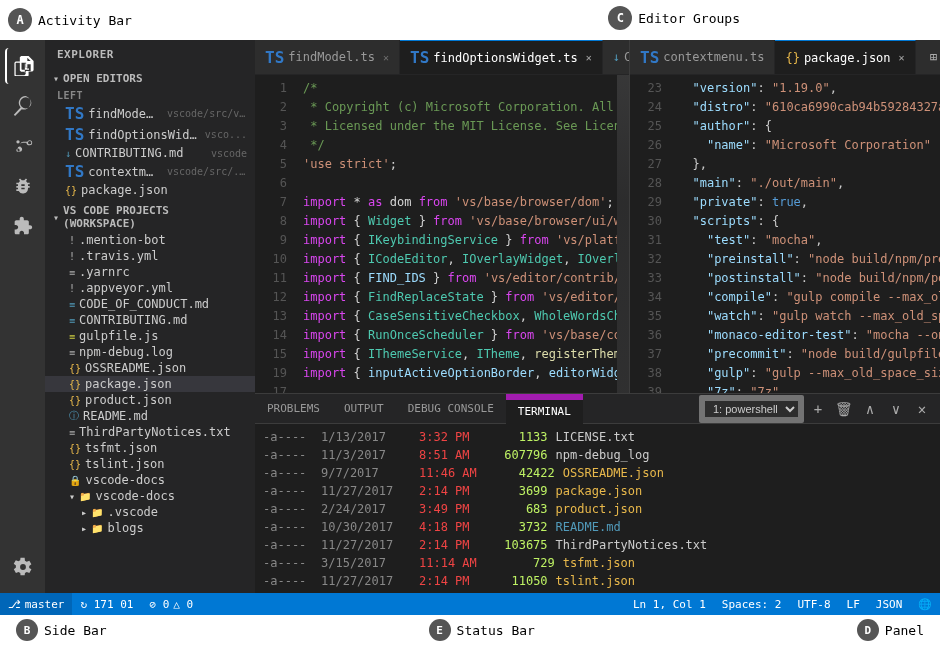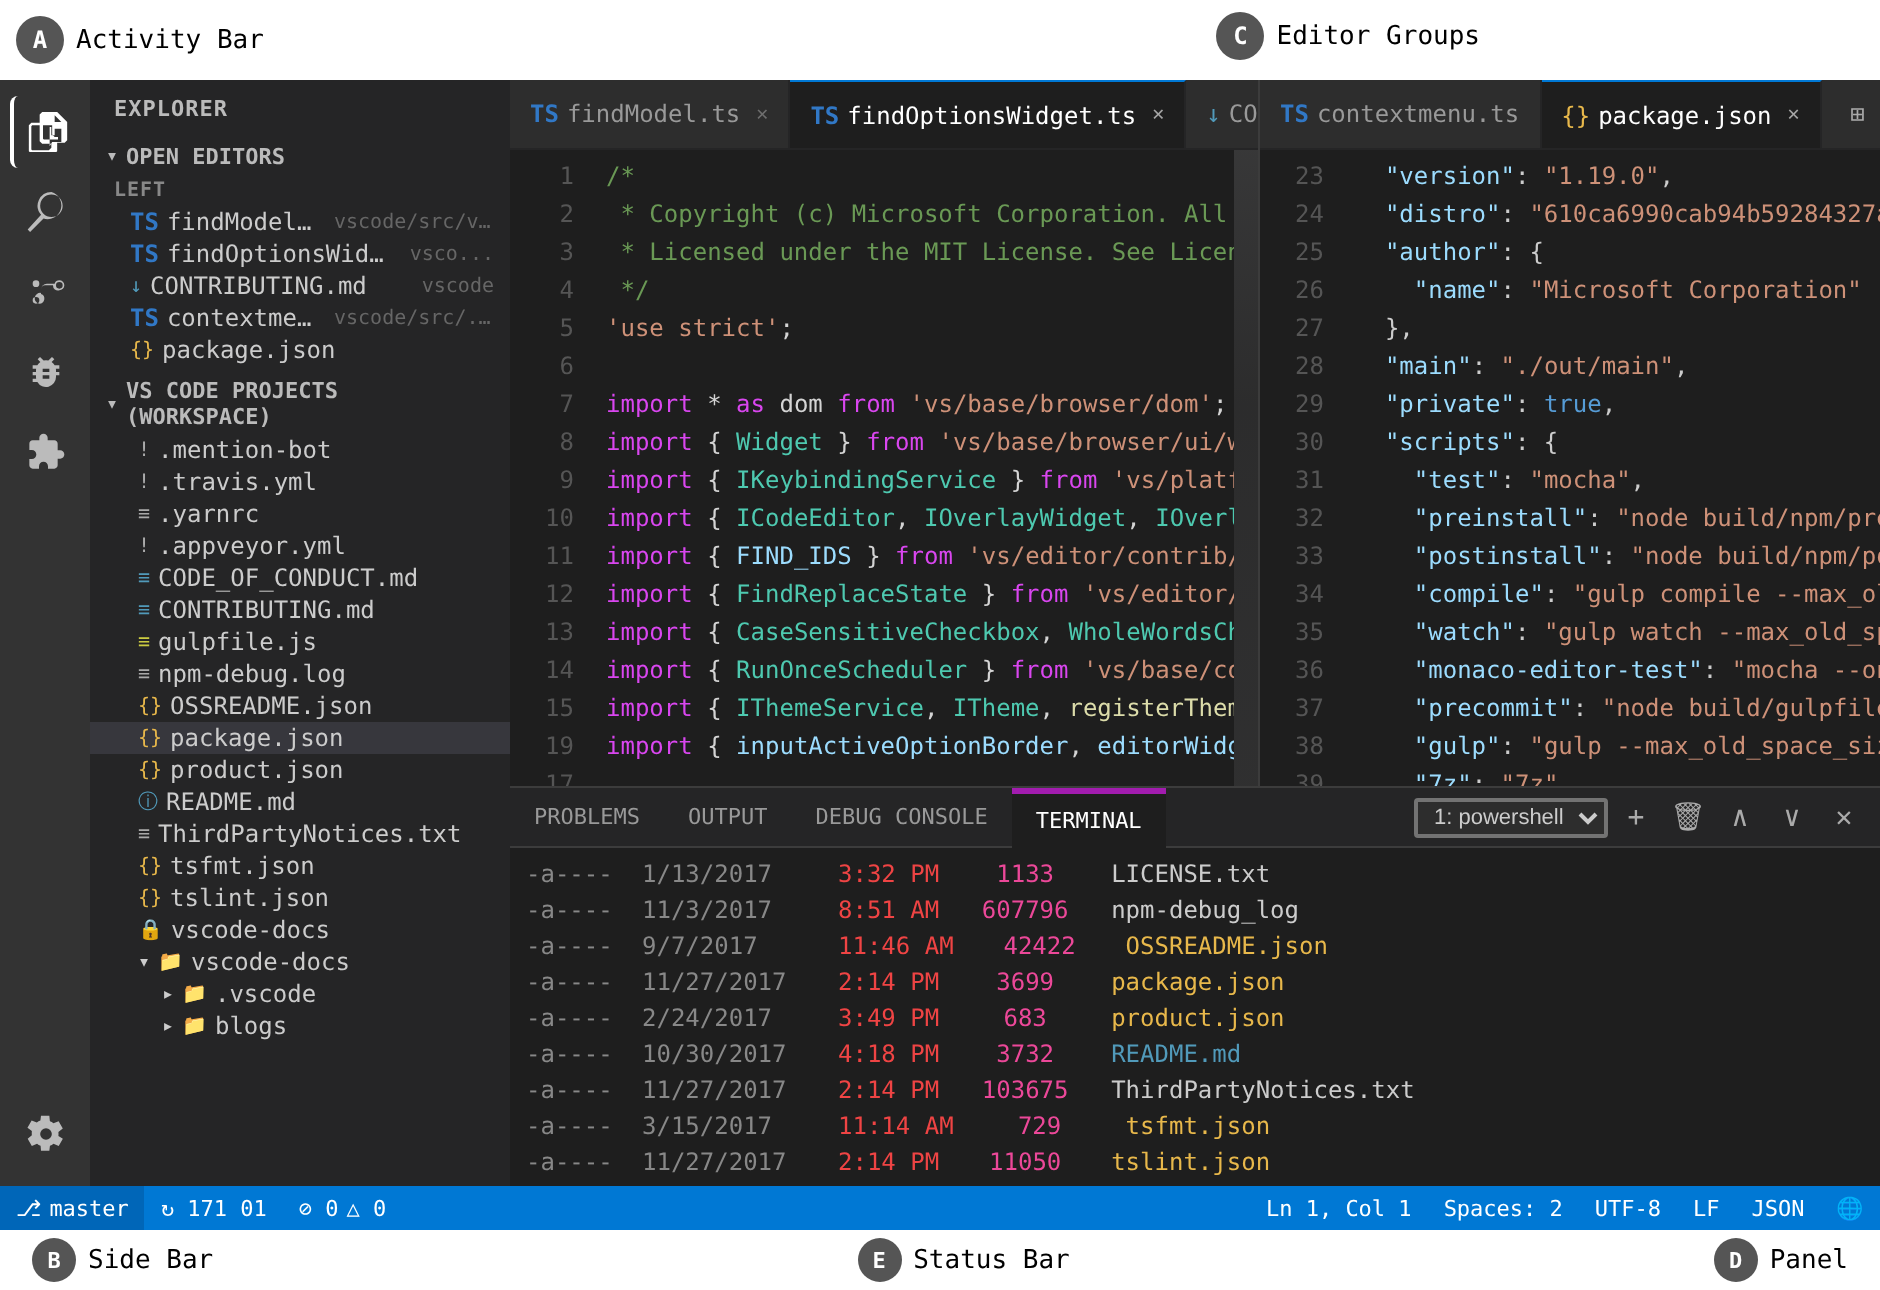--- a/index.html
+++ b/index.html
@@ -30,21 +30,21 @@
     .section-header { padding: 3px 8px; font-size: 11px; font-weight: 700; color: #bbb; text-transform: uppercase; display: flex; align-items: center; gap: 4px; cursor: pointer; }
     .chevron { font-size: 10px; }
 
     .subsection-label { padding: 2px 12px; font-size: 10px; font-weight: 700; color: #888; letter-spacing: 0.5px; }
     .file-item { padding: 1px 8px 1px 20px; font-size: 12px; color: #ccc; cursor: pointer; display: flex; align-items: center; gap: 4px; white-space: nowrap; overflow: hidden; text-overflow: ellipsis; }
     .file-item.selected { background: #37373d; }
     .file-icon { font-size: 10px; flex-shrink: 0; }
     .file-label { overflow: hidden; text-overflow: ellipsis; white-space: nowrap; flex: 1; }
     .file-desc { color: #666; font-size: 10px; margin-left: 4px; flex-shrink: 0; overflow: hidden; text-overflow: ellipsis; max-width: 80px; }
 
-    .ts-icon { color: #3178c6; font-size: 12px; font-weight: bold; }
+    .ts-icon { color: #3178c6; font-size: 16px; font-weight: bold; }
     .json-icon { color: #e8b84b; }
     .md-icon { color: #519aba; }
     .js-icon { color: #cbcb41; }
     .txt-icon { color: #aaa; }
     .dot-icon { color: #aaa; }
     .folder-icon { color: #dcb67a; }
     .lock-icon { color: #aaa; }
 
     .workspace-section { padding: 2px 8px; font-size: 11px; font-weight: 700; color: #bbb; text-transform: uppercase; display: flex; align-items: center; gap: 4px; cursor: pointer; margin-top: 4px; }
 
@@ -73,35 +73,35 @@
     .c-func { color: #dcdcaa; }
     .c-var { color: #9cdcfe; text-align: center; }
 
     
     .editor-group-right { width: 310px; flex-shrink: 0; display: flex; flex-direction: column; overflow: hidden; }
 
     
     .panel { height: 200px; background: #1e1e1e; display: flex; flex-direction: column; border-top: 1px solid #3c3c3c; flex-shrink: 0; }
     .panel-tabs { display: flex; align-items: center; background: #252526; height: 30px; border-bottom: 1px solid #3c3c3c; }
     .panel-tab { padding: 0 12px; height: 30px; display: flex; align-items: center; font-size: 11px; color: #999; cursor: pointer; text-transform: uppercase; }
-    .panel-tab.active { color: #fff; border-top: 3px solid #a21caf; background: #1e1e1e; }
+    .panel-tab.active { color: #fff; border-top: 6px solid #a21caf; background: #1e1e1e; }
     .panel-actions { margin-left: auto; display: flex; align-items: center; gap: 2px; padding: 0 6px; }
     .panel-action-btn { width: 24px; height: 24px; display: flex; align-items: center; justify-content: center; color: #aaa; cursor: pointer; border-radius: 3px; font-size: 14px; }
     .panel-content { flex: 1; overflow-y: auto; padding: 4px 8px; font-family: Consolas, monospace; font-size: 12px; }
     .panel-content::-webkit-scrollbar { width: 4px; }
     .panel-content::-webkit-scrollbar-thumb { background: #555; }
     .terminal-line { display: flex; gap: 8px; line-height: 18px; color: #ccc; white-space: nowrap; }
     .terminal-perm { color: #888; min-width: 50px; }
     .terminal-date { color: #888; min-width: 90px; }
     .terminal-time { color: #ef4444; min-width: 50px; }
-    .terminal-size { color: #ec4899; min-width: 70px; text-align: center; }
+    .terminal-size { color: #bef264; min-width: 70px; text-align: right; }
     .terminal-file { color: #ccc; }
     .terminal-file.md { color: #519aba; }
     .terminal-file.json { color: #e8b84b; }
-    .terminal-select { background: #2d2d2d; border: 2px solid #737373; color: #ccc; font-size: 11px; padding: 1px 4px; border-radius: 2px; }
+    .terminal-select { background: #2d2d2d; border: 6px solid #737373; color: #ccc; font-size: 11px; padding: 1px 4px; border-radius: 2px; }
 
     
     .status-bar { height: 22px; background: #0078d4; display: flex; align-items: center; color: #fff; font-size: 11px; flex-shrink: 0; }
     .status-item { padding: 0 8px; display: flex; align-items: center; gap: 4px; height: 22px; cursor: pointer; }
     .status-branch { background: #0066b8; }
     .status-right { margin-left: auto; display: flex; }
 
     
     .bottom-annotations { background: #fff; display: flex; padding: 4px 0; height: 30px; align-items: center; flex-shrink: 0; }
     .annot-b { display: flex; align-items: center; gap: 6px; padding: 0 16px; font-size: 13px; font-weight: 500; color: #000; }

